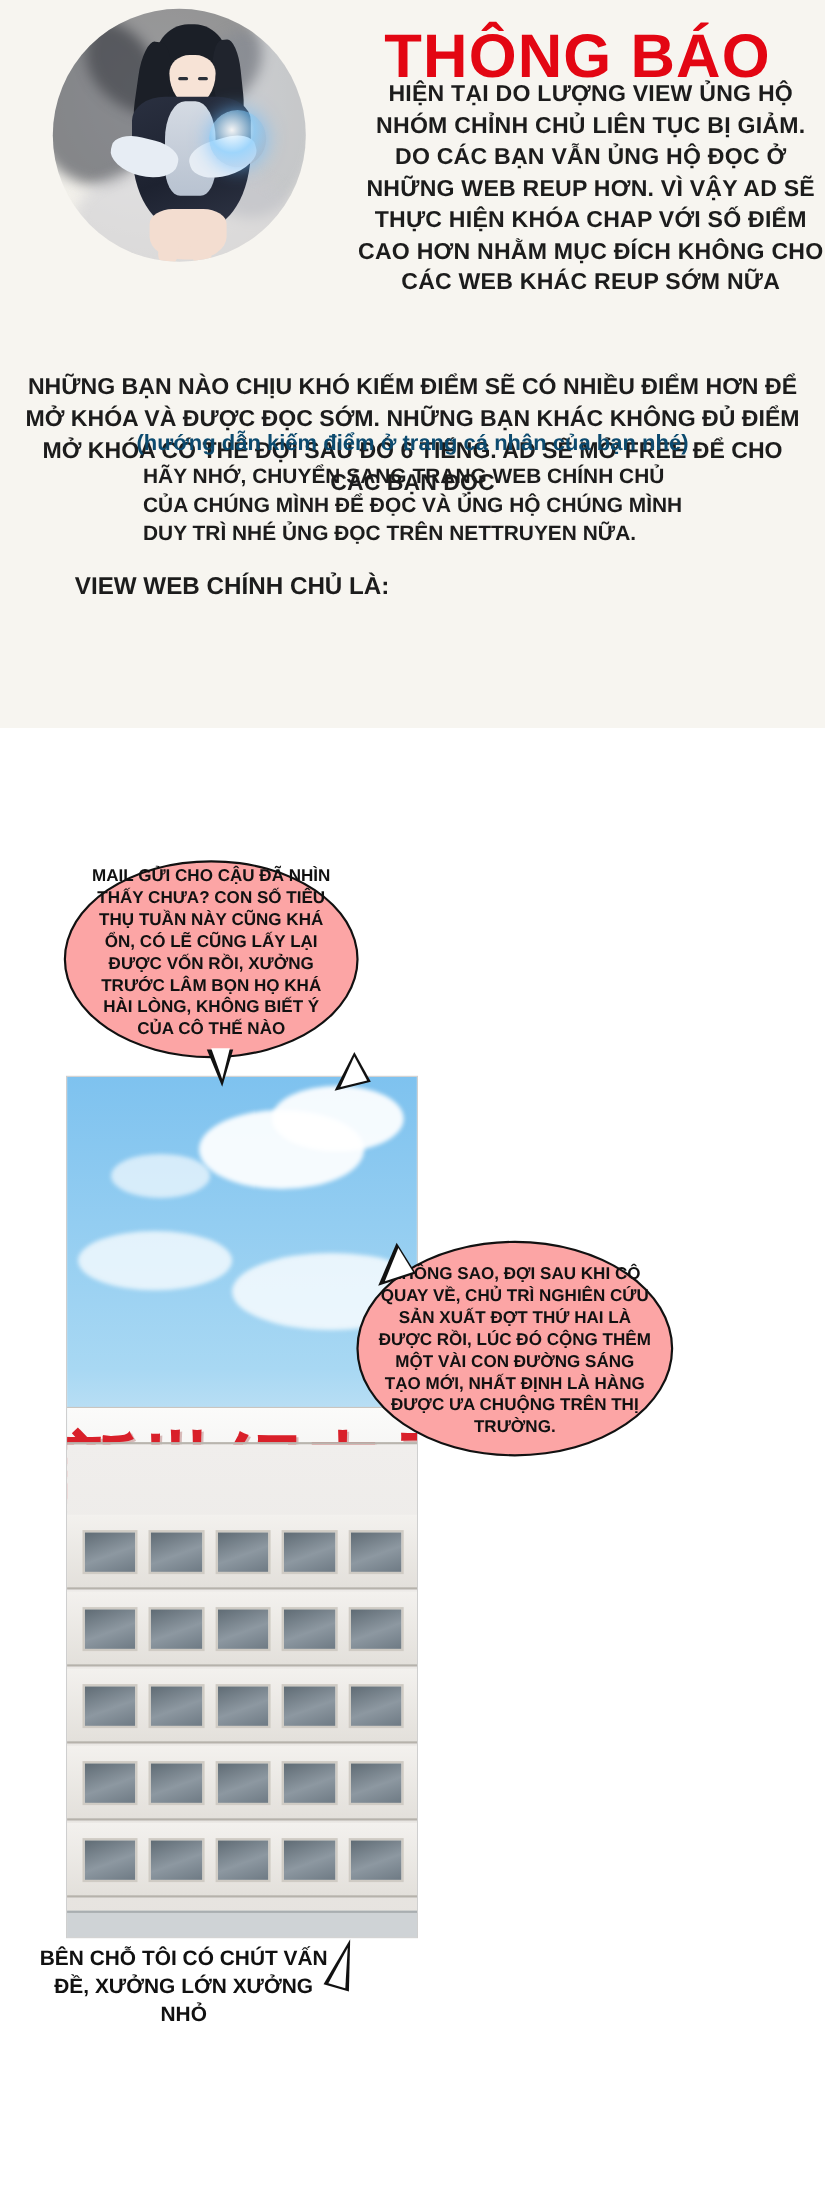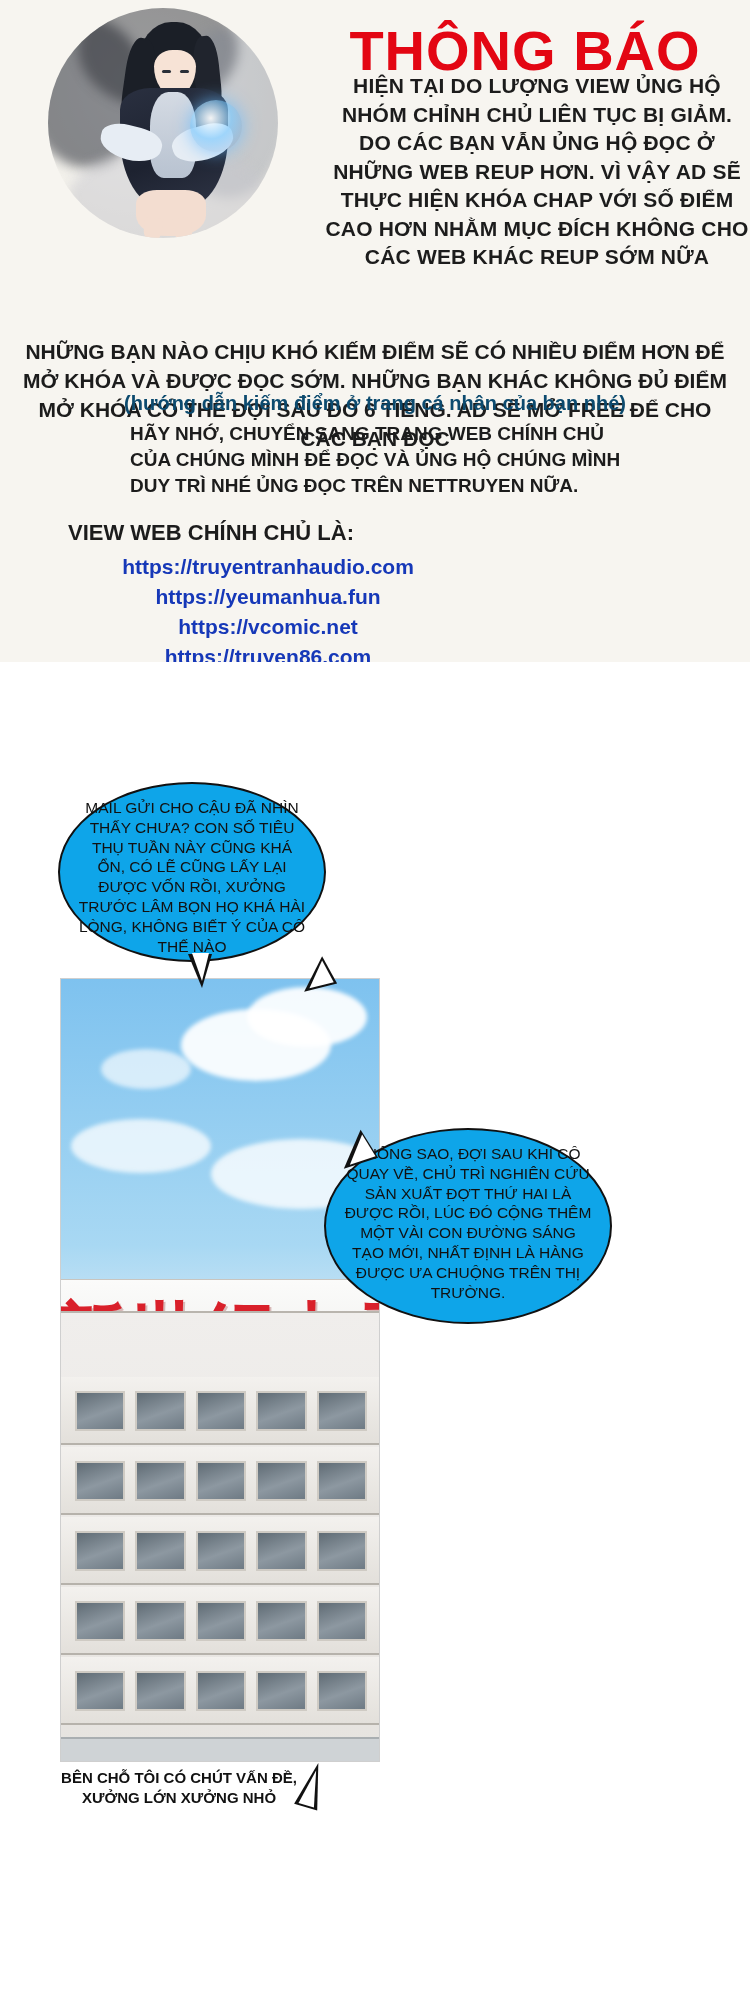--- a/index.html
+++ b/index.html
@@ -263,28 +263,28 @@
   }
   .base-strip {
     position: absolute; left:0; bottom:0; width: 320px; height: 26px;
     background: #cfd3d6;
     border-top: 2px solid #a9aeb1;
   }
 
   
   .bubble {
     position: absolute;
-    background: #0ea5e9;
+    background: #fca5a5;
     border: 2px solid #111;
     border-radius: 50%;
     text-align: center;
     color: #111;
-    font-weight: normal;
+    font-weight: bold;
     display: flex;
-    align-items: flex-start;
+    align-items: flex-end;
     justify-content: center;
     padding: 14px 18px;
     line-height: 1.28;
     font-size: 15px;
   }
   .tail {
     position: absolute;
     width: 0; height: 0;
   }
   .b1 { left: 58px; top: 120px; width: 268px; height: 180px; font-size: 15.5px; }
@@ -324,25 +324,25 @@
   }
   .t3:after {
     content:""; position:absolute; left:-21px; top:5px;
     border-left: 21px solid transparent;
     border-right: 6px solid transparent;
     border-bottom: 25px solid #fff;
   }
 
   .bottom-caption {
     position: absolute;
-    left: 44px; top: 1106px;
+    left: 32px; top: 1106px;
     width: 270px;
     text-align: center;
     color: #111;
-    font-size: 15px;
+    font-size: 19px;
     font-weight: bold;
     line-height: 1.35;
   }
   .zig {
     position: absolute;
     left: 300px; top: 1100px;
     width: 0; height: 0;
     border-left: 12px solid transparent;
     border-right: 12px solid transparent;
     border-bottom: 46px solid #111;
@@ -389,26 +389,20 @@
   <div class="para-top">HIỆN TẠI DO LƯỢNG VIEW ỦNG HỘ NHÓM CHỈNH CHỦ LIÊN TỤC BỊ GIẢM. DO CÁC BẠN VẪN ỦNG HỘ ĐỌC Ở NHỮNG WEB REUP HƠN. VÌ VẬY AD SẼ THỰC HIỆN KHÓA CHAP VỚI SỐ ĐIỂM CAO HƠN NHẰM MỤC ĐÍCH KHÔNG CHO CÁC WEB KHÁC REUP SỚM NỮA</div>
 
   <div class="para-block p2">NHỮNG BẠN NÀO CHỊU KHÓ KIẾM ĐIỂM SẼ CÓ NHIỀU ĐIỂM HƠN ĐỂ MỞ KHÓA VÀ ĐƯỢC ĐỌC SỚM. NHỮNG BẠN KHÁC KHÔNG ĐỦ ĐIỂM MỞ KHÓA CÓ THỂ ĐỢI SAU ĐÓ 6 TIẾNG. AD SẼ MỞ FREE ĐỂ CHO CÁC BẠN ĐỌC</div>
 
   <div class="para-block p2-note">(hướng dẫn kiếm điểm ở trang cá nhân của bạn nhé)</div>
 
   <div class="para-block p3">HÃY NHỚ, CHUYỂN SANG TRANG WEB CHÍNH CHỦ CỦA CHÚNG MÌNH ĐỂ ĐỌC VÀ ỦNG HỘ CHÚNG MÌNH DUY TRÌ NHÉ ỦNG ĐỌC TRÊN NETTRUYEN NỮA.</div>
 
   <div class="para-block p4-label">VIEW WEB CHÍNH CHỦ LÀ:</div>
 
-  <div class="links">
-    <a href="#">https://truyentranhaudio.com</a>
-    <a href="#">https://yeumanhua.fun</a>
-    <a href="#">https://vcomic.net</a>
-    <a href="#">https://truyen86.com</a>
-  </div>
 </div>
 
 <div class="comic-wrap">
 
   <div class="panel-img">
     <div class="cloud c1"></div>
     <div class="cloud c2"></div>
     <div class="cloud c5"></div>
     <div class="cloud c3"></div>
     <div class="cloud c4"></div>

